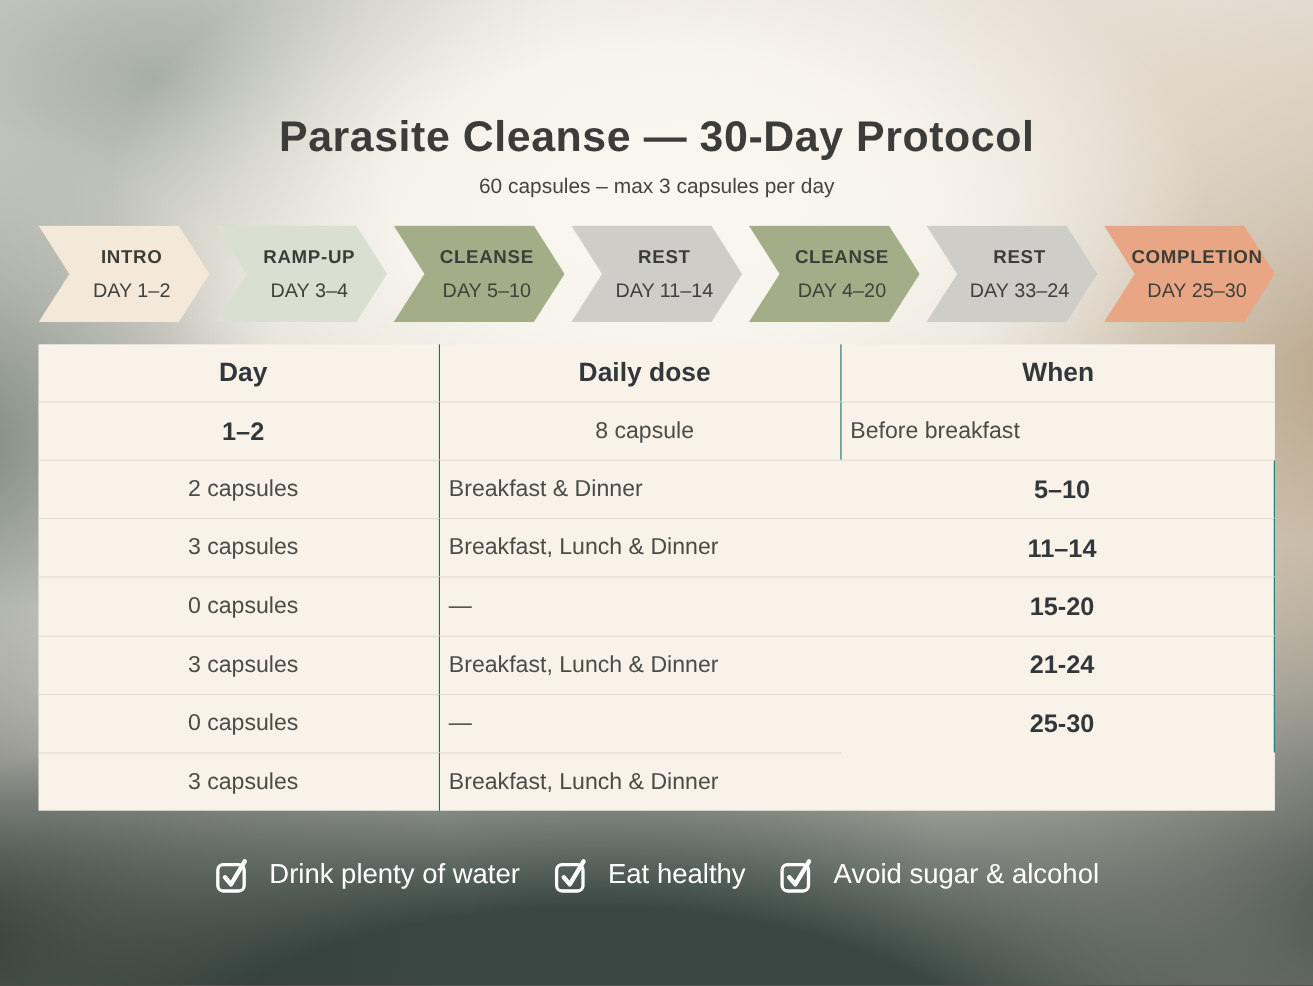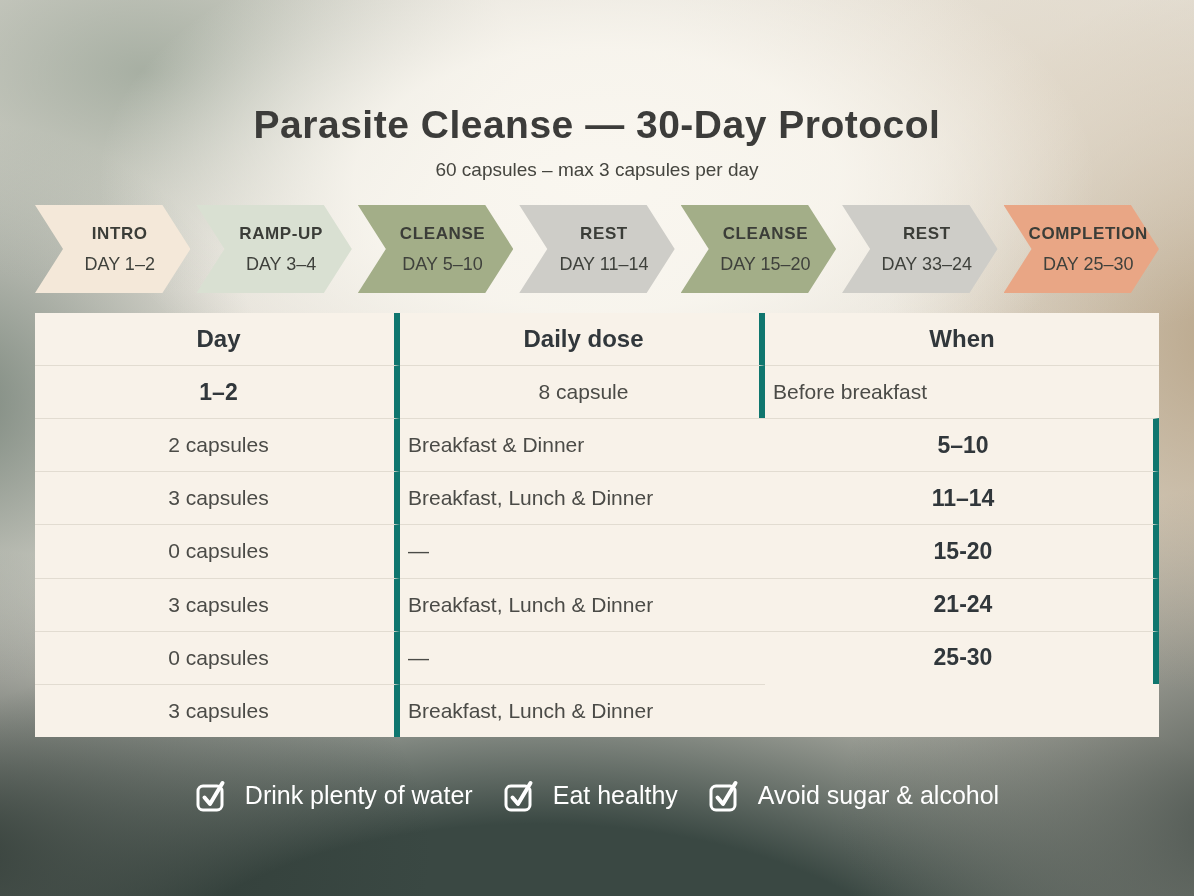--- a/index.html
+++ b/index.html
@@ -42,21 +42,21 @@
     position:absolute;left:35px;top:313px;width:1124px;height:424px;
     background:#f8f2e9;
     display:grid;
     grid-template-columns:365px 365px 394px;
     grid-template-rows:52px repeat(7,1fr);
   }
   .cell{
     display:flex;align-items:center;justify-content:center;
     border-top:1px solid #e2dcd1;font-size:21px;color:#4b4b47;
   }
-  .cell.c0,.cell.c1{border-right:6px solid #0f766e;padding-left:8px;}
+  .cell.c0,.cell.c1{border-right:1px solid #0f766e;padding-left:8px;}
   .cell.head{border-top:none;font-size:24px;font-weight:bold;color:#31373b;}
   .cell.day{font-size:23px;font-weight:bold;color:#31373b;}
   .cell.when{justify-content:flex-start;padding-left:8px;}
   .cell.when.head{justify-content:center;padding-left:0;}
   
   .checklist{
     position:absolute;left:0;top:778px;width:100%;
     display:flex;justify-content:center;align-items:center;gap:30px;
   }
   .check-item{display:flex;align-items:center;gap:16px;}
@@ -83,21 +83,21 @@
       <div class="phase" style="background: rgb(163, 174, 136);">
         <div class="phase-label">CLEANSE</div>
         <div class="phase-days">DAY 5–10</div>
       </div>
       <div class="phase" style="background: rgb(206, 205, 200);">
         <div class="phase-label">REST</div>
         <div class="phase-days">DAY 11–14</div>
       </div>
       <div class="phase" style="background: rgb(163, 174, 136);">
         <div class="phase-label">CLEANSE</div>
-        <div class="phase-days">DAY 15–20</div>
+        <div class="phase-days">DAY 4–20</div>
       </div>
       <div class="phase" style="background: rgb(206, 205, 200);">
         <div class="phase-label">REST</div>
         <div class="phase-days">DAY 33–24</div>
       </div>
       <div class="phase" style="background: rgb(233, 166, 133); align-items: center;">
         <div class="phase-label">COMPLETION</div>
         <div class="phase-days">DAY 25–30</div>
       </div>
     </div>

